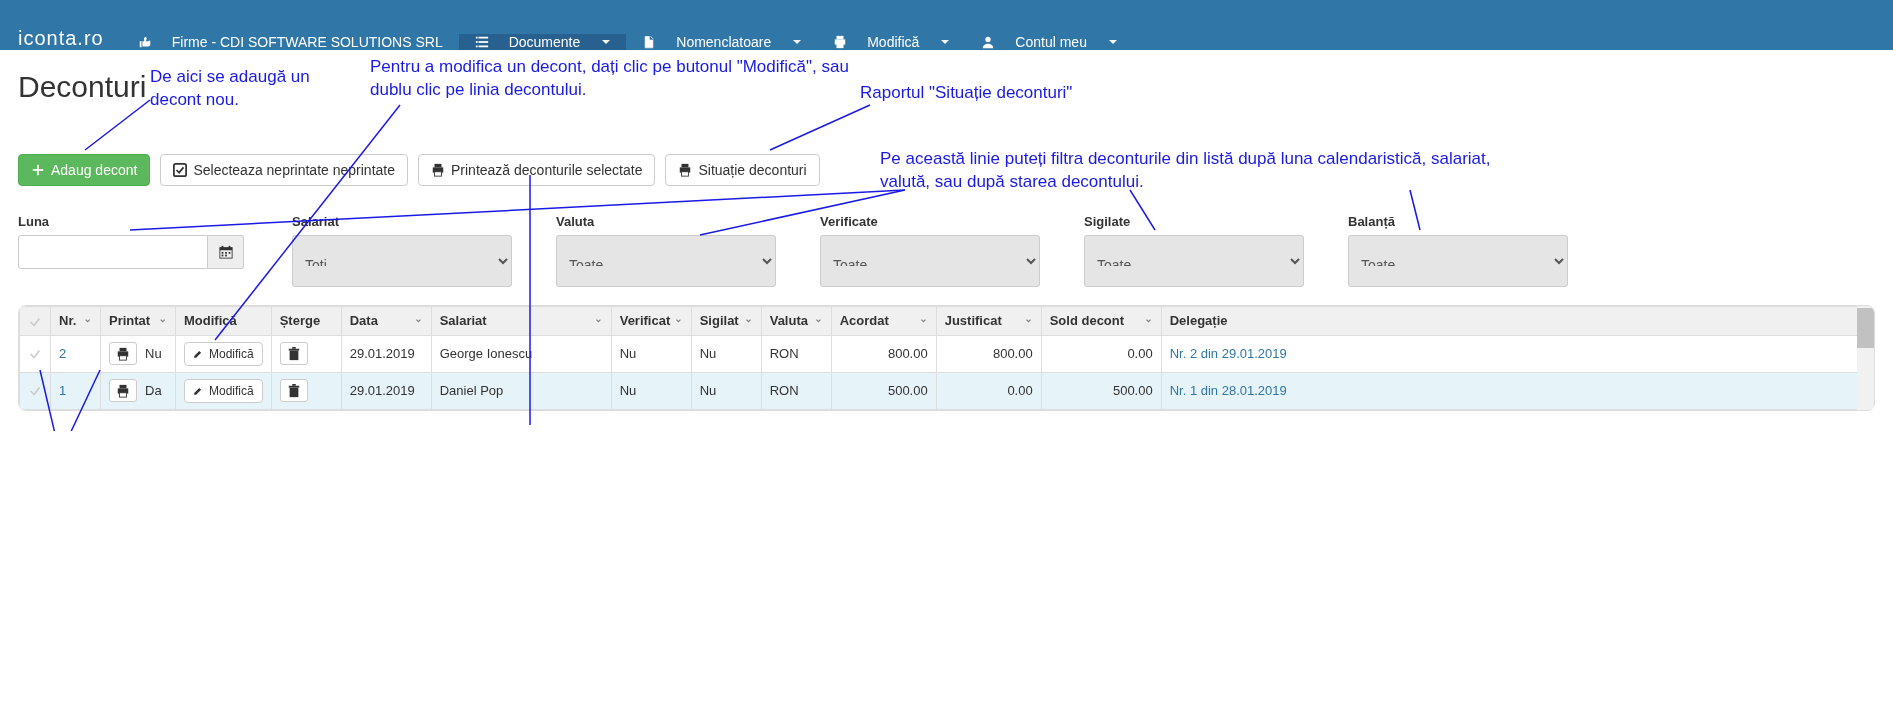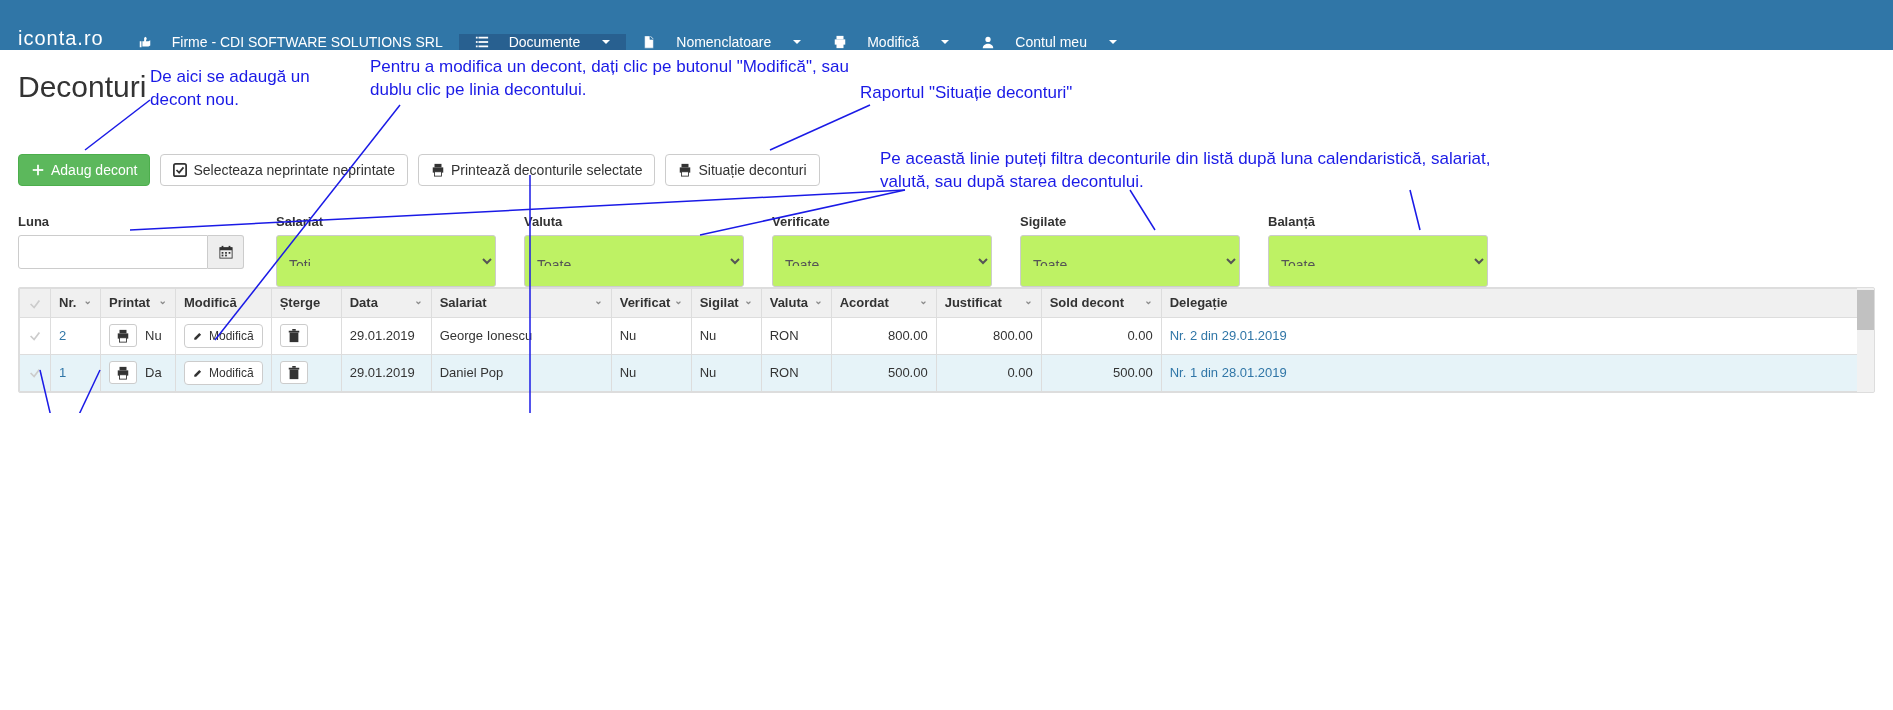--- a/index.html
+++ b/index.html
@@ -16,30 +16,30 @@
 .container { padding: 20px 18px; position: relative; }
 h1 { font-size: 30px; font-weight: 400; color: #333; margin-bottom: 50px; }
 
 
 .toolbar { display: flex; gap: 10px; margin-bottom: 28px; }
 .btn { display: inline-flex; align-items: center; gap: 6px; padding: 7px 12px; border: 1px solid #ccc; border-radius: 4px; background: #fff; cursor: pointer; font-size: 14px; color: #333; }
 .btn-success { background: #5cb85c; border-color: #4cae4c; color: #fff; }
 .btn-sm { padding: 4px 8px; font-size: 12px; }
 
 
-.filters { display: flex; gap: 28px; }
+.filters { display: flex; gap: 44px; margin-bottom: 18px; }
 .filter-group { display: flex; flex-direction: column; gap: 6px; }
 .filter-label { font-weight: 700; font-size: 13px; color: #333; }
 .input-group { display: flex; }
 .input-group input { border: 1px solid #ccc; border-radius: 3px 0 0 3px; padding: 6px 10px; width: 190px; height: 34px; }
 .input-group-addon { border: 1px solid #ccc; border-left: none; background: #eee; padding: 6px 10px; border-radius: 0 3px 3px 0; display: flex; align-items: center; justify-content: center; height: 34px; width: 36px; }
-select.form-control { border: 1px solid #ccc; border-radius: 3px; padding: 20px 8px; height: 52px; background: #bef264; width: 220px; font-size: 14px; color: #555; }
-
-
-.table-wrap { border: 1px solid #ddd; border-radius: 2px; overflow: hidden; }
+select.form-control { border: 1px solid #ccc; border-radius: 3px; padding: 20px 8px; height: 52px; background: #e5e5e5; width: 220px; font-size: 14px; color: #555; }
+
+
+.table-wrap { border: 1px solid #ddd; border-radius: 8px; overflow: hidden; }
 table { width: 100%; border-collapse: collapse; }
 th { background: #f0f0f0; border: 1px solid #ddd; padding: 6px 8px; text-align: left; font-weight: 700; font-size: 13px; position: relative; }
 th .sort-caret { float: right; color: #888; font-size: 10px; }
 td { border: 1px solid #ddd; padding: 6px 8px; font-size: 13px; }
 tr.row-odd { background: #fff; }
 tr.row-even { background: #e6f3f8; }
 .num-cell { text-align: right; padding-left: 42px; }
 .link { color: #3076a7; cursor: pointer; }
 .check-cell { text-align: center; color: #ccc; width: 30px; }
 .icon-btn { border: 1px solid #ccc; border-radius: 3px; padding: 3px 6px; background: #fff; cursor: pointer; display: inline-block; }

